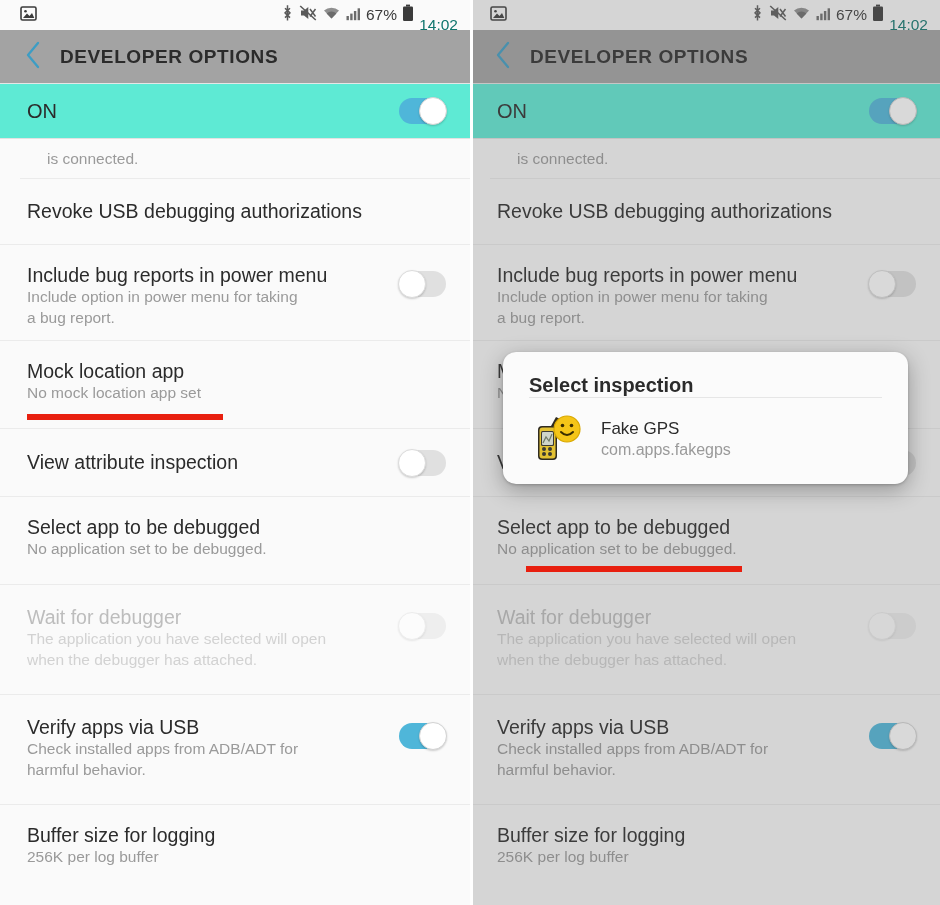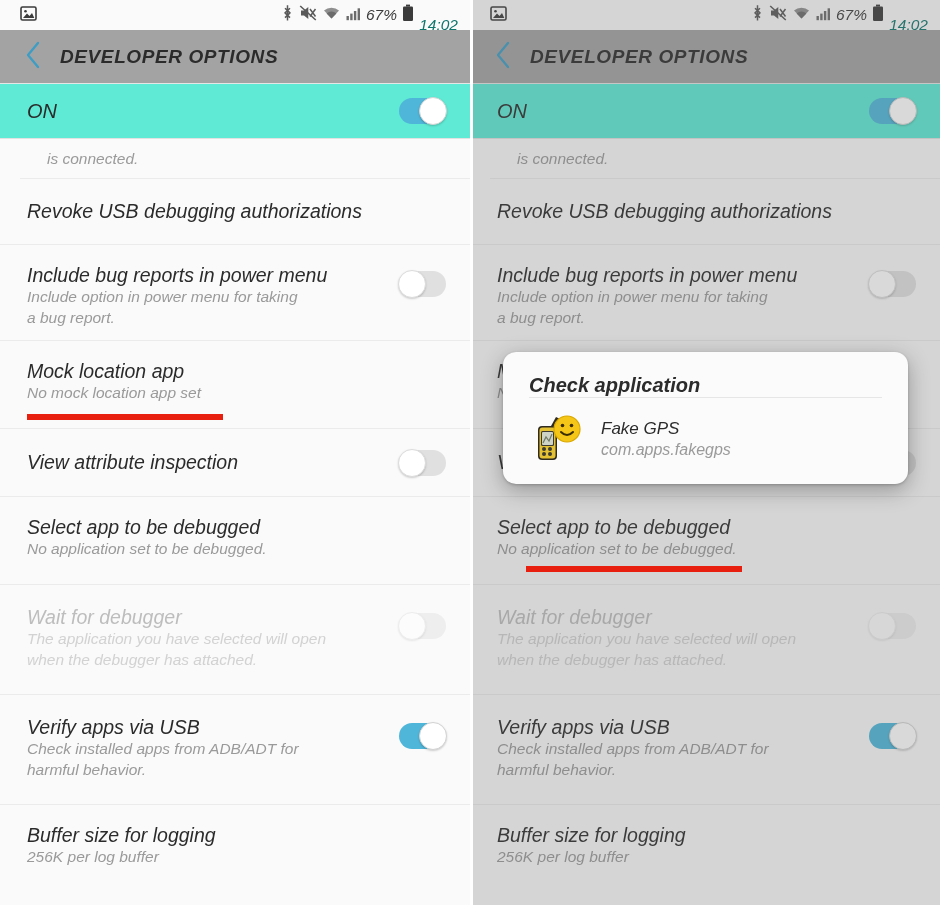--- a/index.html
+++ b/index.html
@@ -9,21 +9,20 @@
     font-family: "Liberation Sans", sans-serif;
     overflow: hidden;
   }
   .screens { position: relative; width: 940px; height: 905px; display: flex; }
 
   .phone {
     position: relative;
     width: 470px; height: 905px;
     background: #fafafa;
     overflow: hidden;
-    font-style: italic;
   }
   .phone.right { }
   .phone.right .scrim-tint {
     position: absolute; inset: 0;
     background: rgba(110,110,110,0.26);
     z-index: 40;
     pointer-events: none;
   }
   .gap-line {
     position: absolute; left: 470px; top: 0; width: 3px; height: 905px;
@@ -485,21 +484,21 @@
           <div class="row-title">Buffer size for logging</div>
           <div class="row-sub">256K per log buffer</div>
         </div>
       </div>
 
     </div>
 
     <div class="scrim-tint"></div>
 
     <div class="dialog">
-      <div class="dialog-title">Check application</div>
+      <div class="dialog-title">Select inspection</div>
       <div class="dialog-sep"></div>
       <div class="dialog-app">
         <span class="app-icon">
           <svg width="54" height="54" viewBox="0 0 54 54">
 
             <g>
               <rect x="9" y="14" width="19" height="34" rx="4" fill="#2f2b20"></rect>
               <rect x="10.5" y="15.5" width="16" height="31" rx="3" fill="#e3c132"></rect>
               <rect x="12" y="19" width="13" height="15" rx="1.5" fill="#3c3a33"></rect>
               <rect x="13" y="20" width="11" height="13" rx="1" fill="#cfd4c9"></rect>

